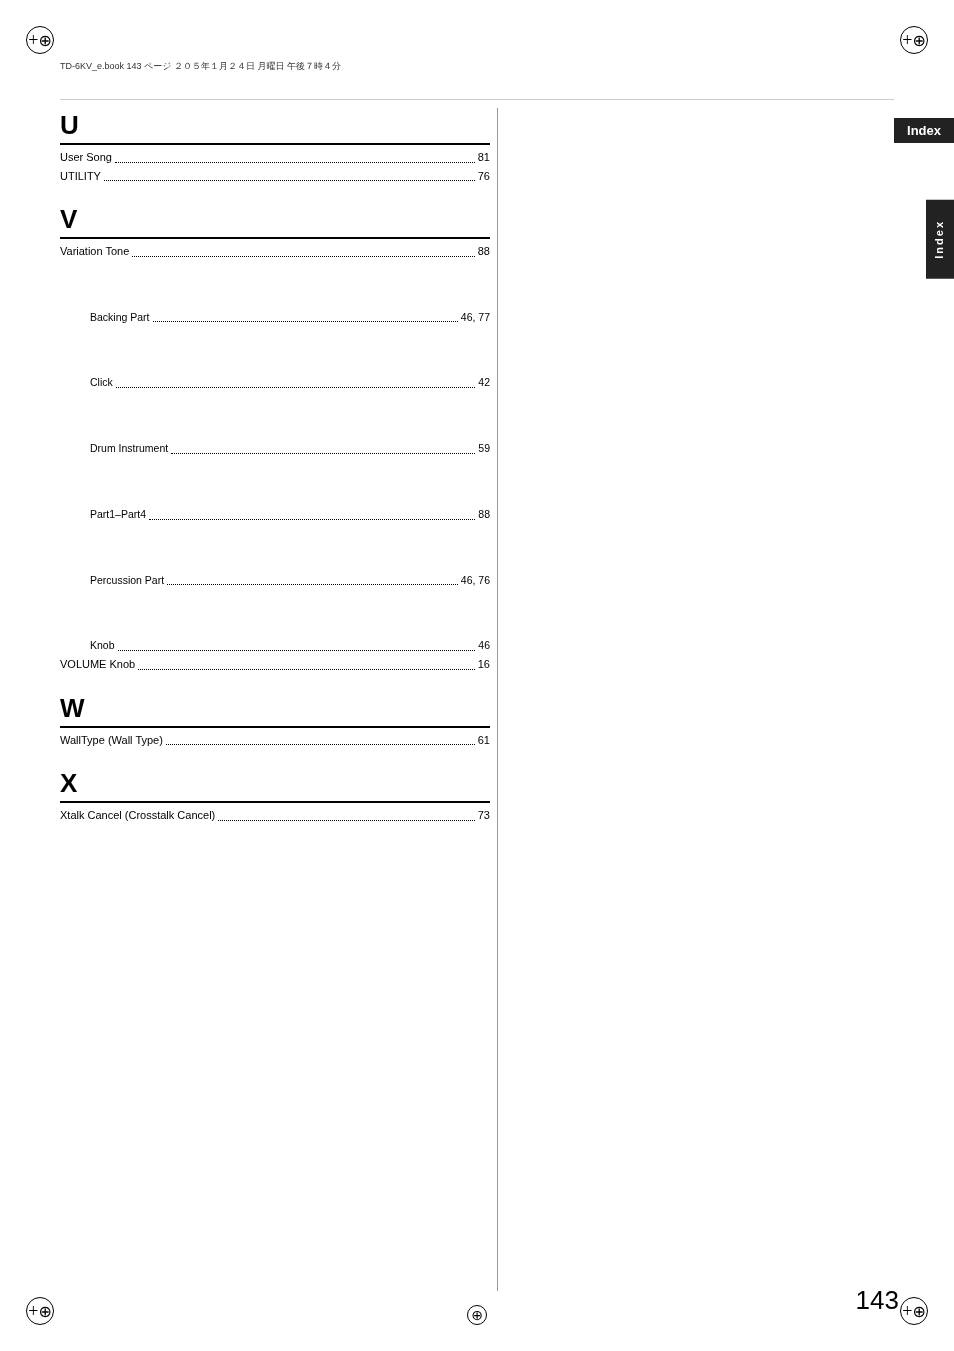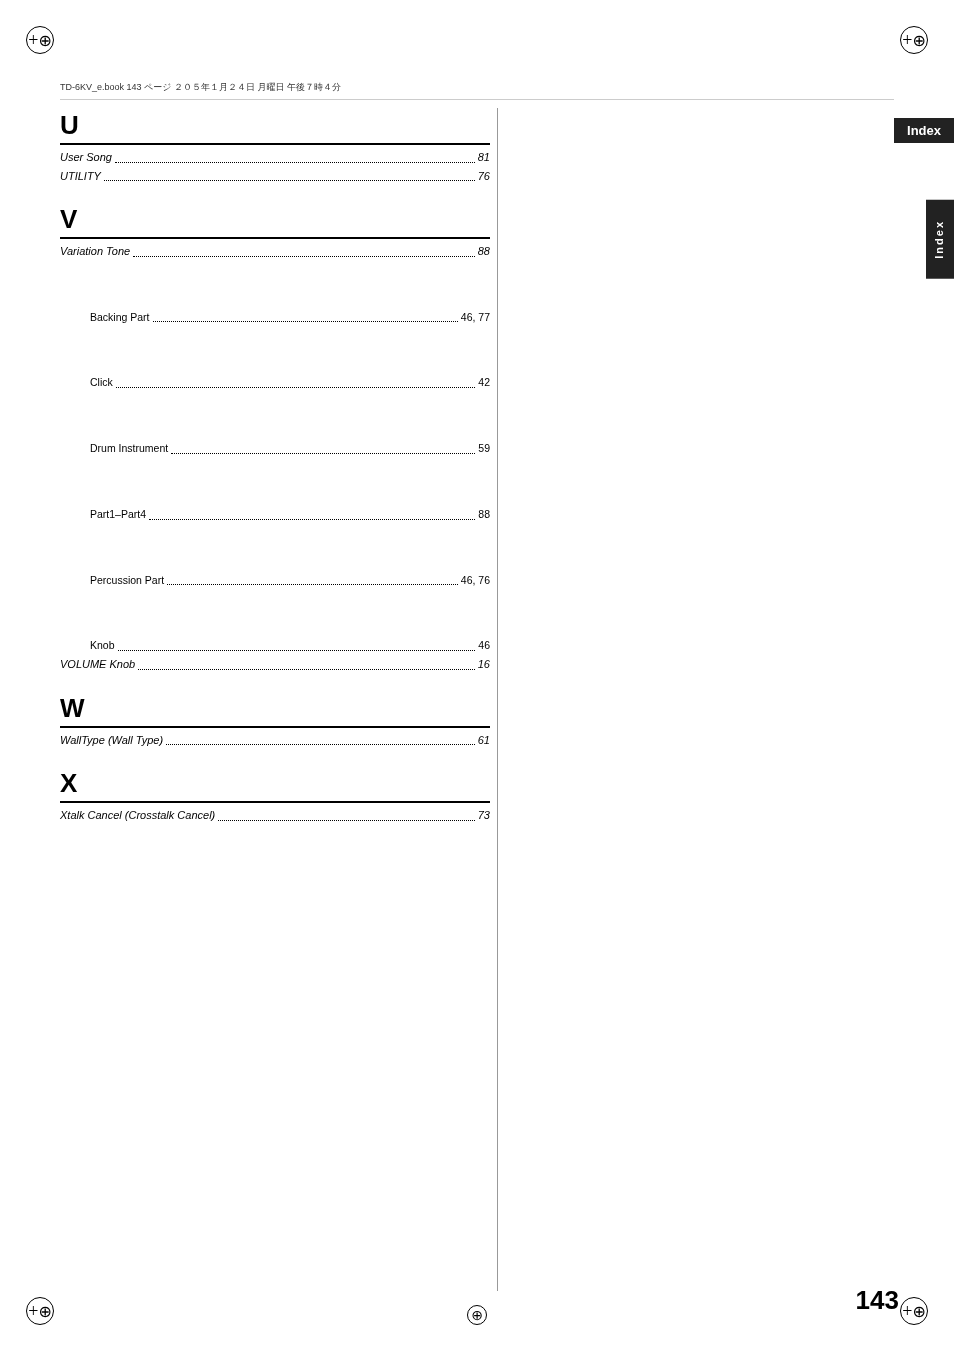--- a/index.html
+++ b/index.html
@@ -40,21 +40,21 @@
     .crosshair.br { bottom: 26px; right: 26px; }
 
     
     .header {
       position: absolute;
       top: 60px;
       left: 60px;
       right: 60px;
       height: 40px;
       display: flex;
-      align-items: flex-end;
+      align-items: flex-start;
       justify-content: space-between;
       border-bottom: 1px solid #ccc;
       padding-bottom: 5px;
     }
 
     .header-meta {
       font-size: 9px;
       color: #333;
       font-family: Arial, sans-serif;
     }
@@ -130,21 +130,20 @@
 
     
     .entry {
       display: flex;
       align-items: flex-end;
       font-size: 11px;
       color: #000;
       font-family: Arial, sans-serif;
       margin-bottom: 2px;
       line-height: 1.5;
-      font-style: italic;
     }
 
     .entry-label {
       white-space: nowrap;
       flex-shrink: 0;
     }
 
     .entry-dots {
       flex: 1;
       border-bottom: 1px dotted #000;
@@ -183,21 +182,21 @@
       margin-bottom: 2px;
       line-height: 1.5;
     }
 
     
     .page-number {
       position: absolute;
       bottom: 35px;
       right: 55px;
       font-size: 26px;
-      font-weight: bold;
+      font-weight: normal;
       font-family: Arial, sans-serif;
       color: #000;
     }
 
     
     .bottom-center-cross {
       position: absolute;
       bottom: 26px;
       left: 50%;
       transform: translateX(-50%);

